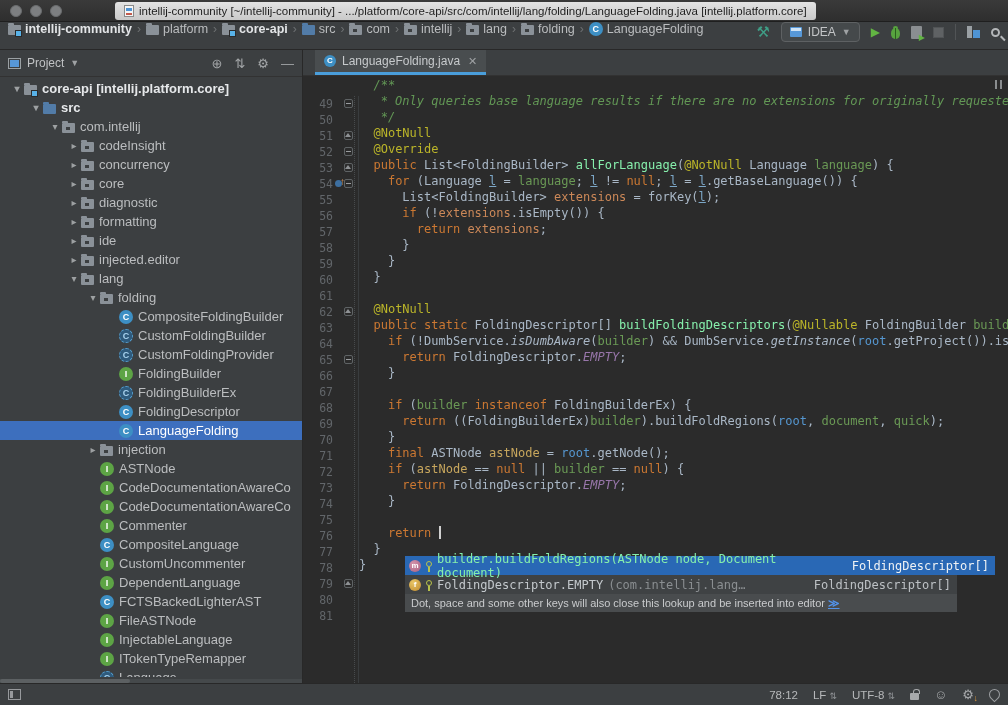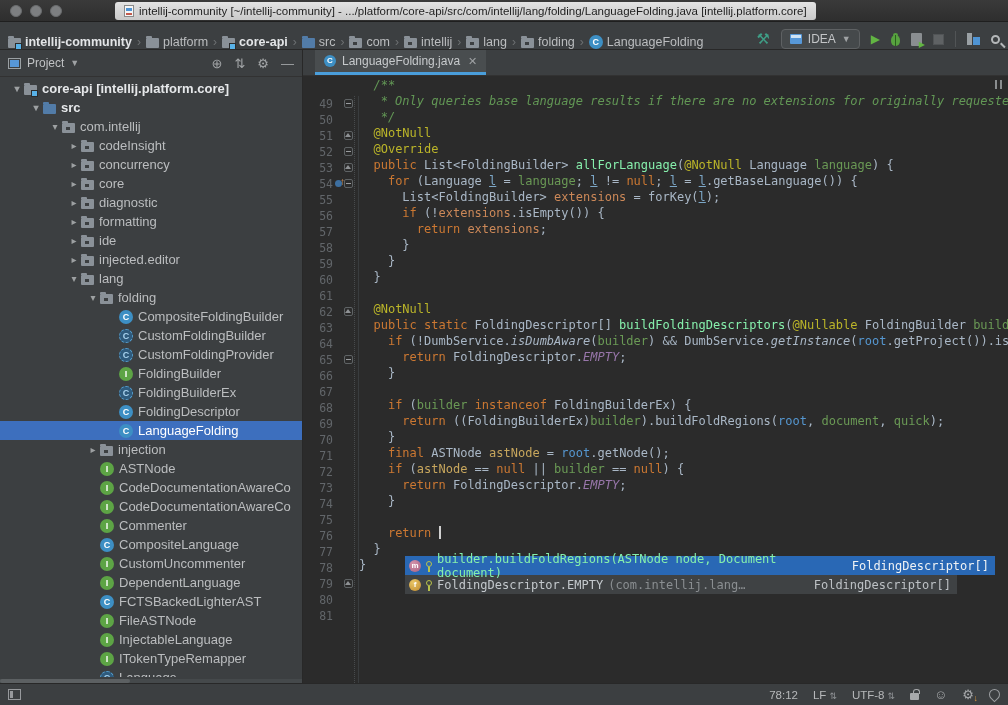--- a/index.html
+++ b/index.html
@@ -14,21 +14,21 @@
   #tl-close{ left:10px; } #tl-min{ left:30px; } #tl-zoom{ left:50px; }
   #title-pill { position:absolute; left:115px; top:2px; height:18px; border-radius:3px;
     background:linear-gradient(#e3e3e3,#c9c9c9); display:flex; align-items:center; gap:5px;
     padding:0 9px; color:#1d1d1d; font-size:11.5px; white-space:nowrap; }
   .file-ico { width:10px; height:12px; background:#f6f6f6; border:1px solid #8a8a8a; position:relative; }
   .file-ico::after { content:''; position:absolute; left:1px; top:2px; width:6px; height:3px; background:#4f94d4; }
   .file-ico::before { content:''; position:absolute; left:1px; top:7px; width:6px; height:2px; background:#c25b4e; }
 
   
   #navbar { position:absolute; left:0; top:22px; width:1008px; height:28px; background:#3c3f41;
-    border-bottom:1px solid #282828; display:flex; align-items:flex-end; padding:0 8px; }
+    border-bottom:1px solid #282828; display:flex; align-items:flex-start; padding:0 8px; }
   #crumbs { display:flex; align-items:center; min-width:0; }
   .crumb { display:flex; align-items:center; gap:4px; color:#bbbdbf; font-size:12.5px; white-space:nowrap; }
   .crumb.bold { color:#e3e5e7; font-weight:bold; }
   .crumb-sep { color:#6d7072; margin:0 5px; font-size:12px; }
   #nav-tools { margin-left:auto; display:flex; align-items:center; gap:11px; }
 
   
   .ic { display:inline-block; position:relative; flex:none; }
   .ic-folder { width:13px; height:10px; background:#8a9198; border-radius:1px; margin-top:2px; }
   .ic-folder::before { content:''; position:absolute; left:0; top:-2px; width:6px; height:2px; background:#8a9198; border-radius:1px 1px 0 0; }
@@ -563,20 +563,21 @@
         <span class="type">FoldingDescriptor[]</span>
       </div>
       <div class="pr">
         <span class="fico">f</span>
         <span class="key"></span>
         <span class="txt">FoldingDescriptor.EMPTY</span>
         <span class="tail"> (com.intellij.lang…</span>
         <span class="type">FoldingDescriptor[]</span>
       </div>
     </div>
+  <div id="popup-hint"><span>Dot, space and some other keys will also close this lookup and be inserted into editor </span><a>≫</a></div>
 </div>
 
 <div id="statusbar">
   <span class="tw-ico"></span>
   <div id="status-right">
     <span>78:12</span>
     <span><span>LF</span><span class="updn">⇅</span></span>
     <span><span>UTF-8</span><span class="updn">⇅</span></span>
     <span class="lock"></span>
     <span class="hector">☺</span>

